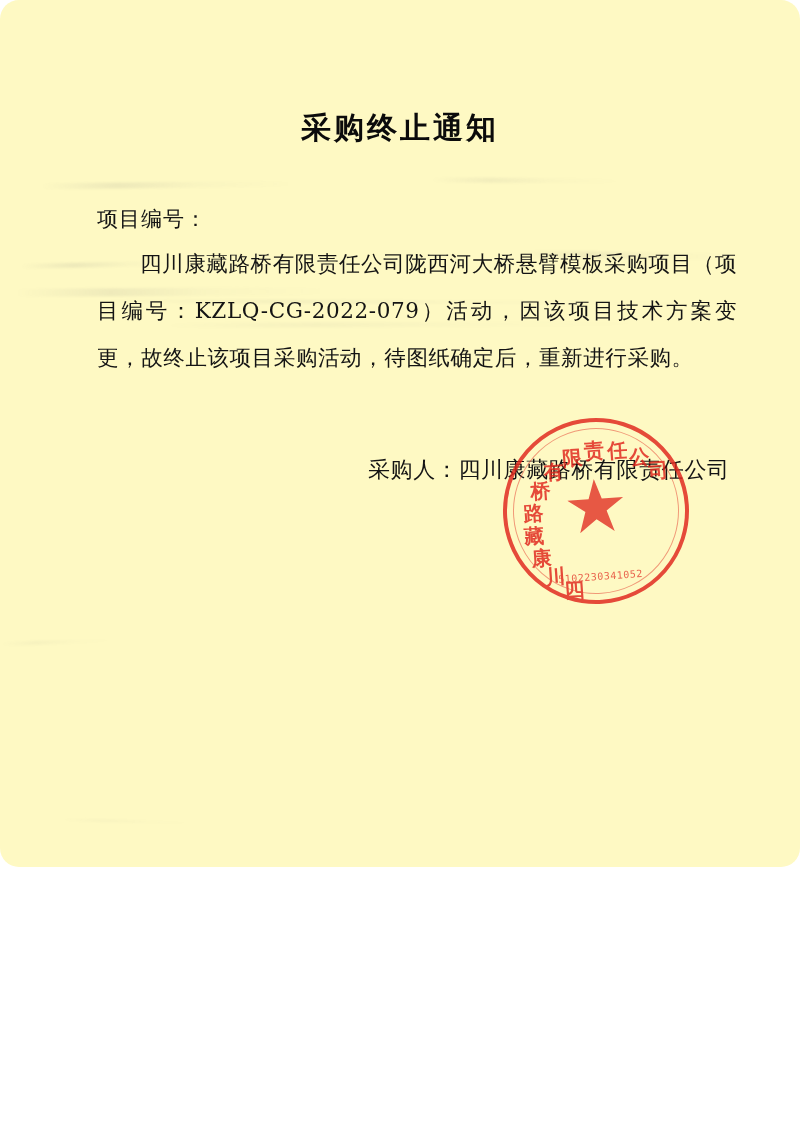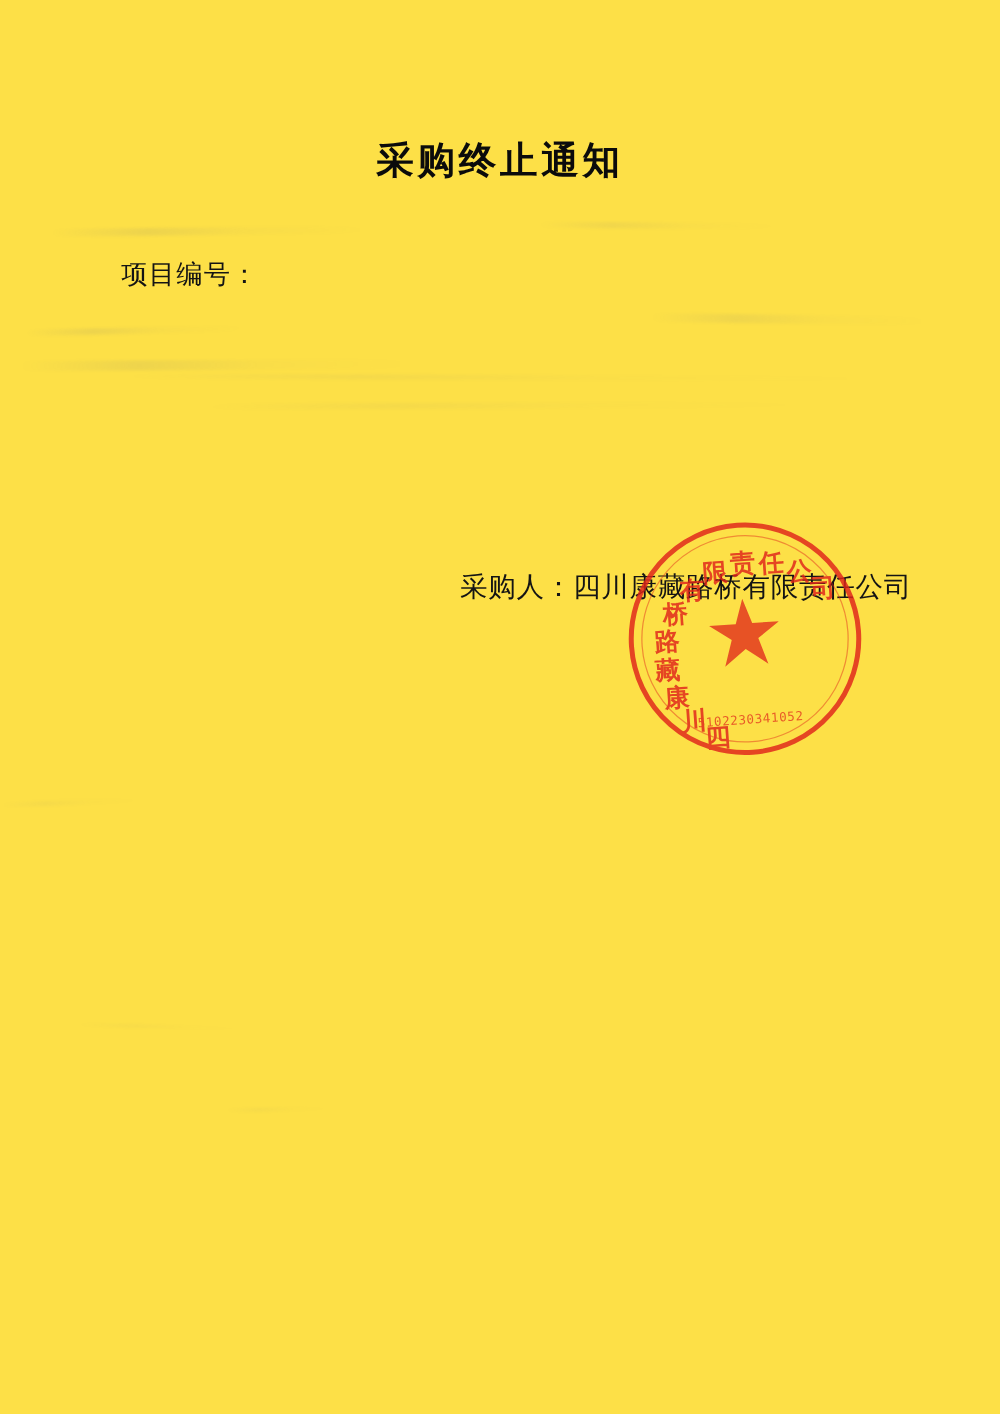--- a/index.html
+++ b/index.html
@@ -11,23 +11,24 @@
     height: 1131px;
     background: #ffffff;
     font-family: "DejaVu Serif", "Liberation Serif", serif;
     color: #111;
     overflow: hidden;
   }
 
   .page {
     position: relative;
     width: 800px;
-    height: 1131px;
-    background: #fde047;
+    height: 867px;
+    background: #fef9c3;
     overflow: hidden;
+    border-radius: 19px;
   }
 
   
   .smudge {
     position: absolute;
     pointer-events: none;
     opacity: 0.22;
     background: linear-gradient(90deg, rgba(120,120,120,0.0) 0%, rgba(120,120,120,0.55) 30%, rgba(120,120,120,0.15) 60%, rgba(120,120,120,0.0) 100%);
     filter: blur(1.2px);
   }
@@ -172,20 +173,23 @@
   <div class="smudge s6"></div>
   <div class="smudge s7"></div>
   <div class="smudge s8"></div>
   <div class="smudge s9"></div>
   <div class="smudge s10"></div>
 
   <div class="doc-title">采购终止通知</div>
 
   <div class="salutation">项目编号：</div>
 
+  <div class="body-block">
+    <p>四川康藏路桥有限责任公司陇西河大桥悬臂模板采购项目（项目编号：KZLQ-CG-2022-079）活动，因该项目技术方案变更，故终止该项目采购活动，待图纸确定后，重新进行采购。</p>
+  </div>
 
   <div class="signature">采购人：四川康藏路桥有限责任公司</div>
 
   <div class="seal">
     <div class="seal-ring-text">
       <span style="transform: rotate(210deg) translate(0, -74px) rotate(-210deg);">四</span>
       <span style="transform: rotate(228deg) translate(0, -74px) rotate(-228deg);">川</span>
       <span style="transform: rotate(246deg) translate(0, -74px) rotate(-246deg);">康</span>
       <span style="transform: rotate(264deg) translate(0, -74px) rotate(-264deg);">藏</span>
       <span style="transform: rotate(282deg) translate(0, -74px) rotate(-282deg);">路</span>

